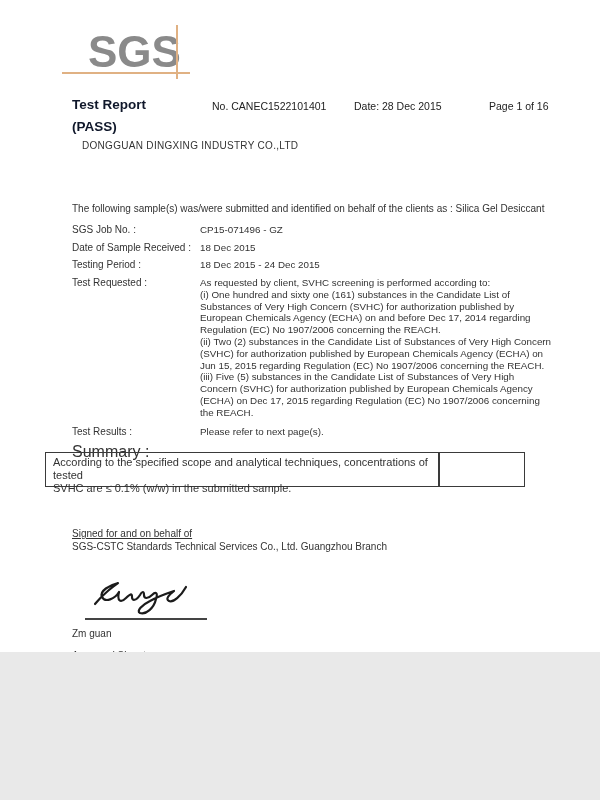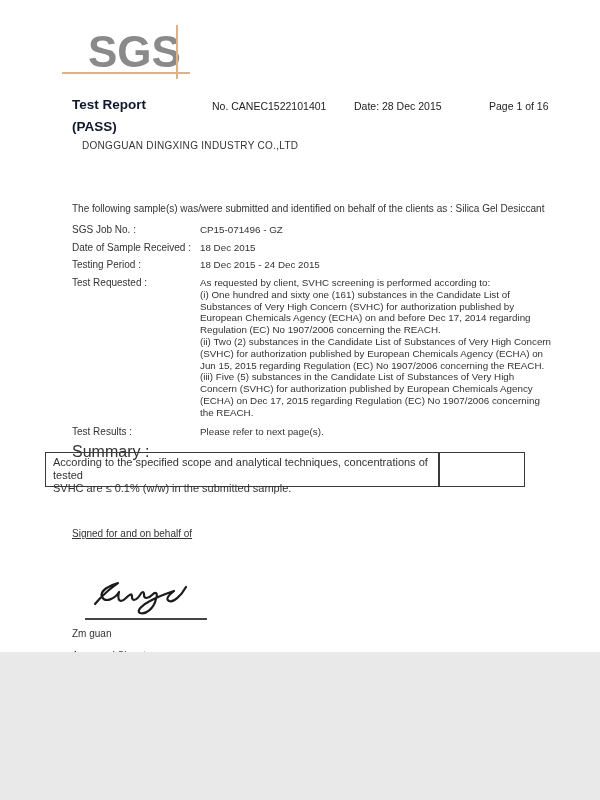--- a/index.html
+++ b/index.html
@@ -91,20 +91,21 @@
   </div>
 
   <div class="abs" style="left:72px;top:443px;font-size:16px;color:#333;">Summary :</div>
   <div class="abs sumbox">
     <div class="sum-text">According to the specified scope and analytical techniques, concentrations of tested
 SVHC are ≤ 0.1% (w/w) in the submitted sample.</div>
     <div class="sum-div"></div>
   </div>
 
   <div class="abs sig-small" style="left:72px;top:528px;text-decoration:underline;">Signed for and on behalf of</div>
+  <div class="abs sig-small" style="left:72px;top:541px;">SGS-CSTC Standards Technical Services Co., Ltd. Guangzhou Branch</div>
   <svg class="abs" style="left:85px;top:572px;" width="125" height="46" viewBox="0 0 125 46">
     <path d="M10,32 C18,22 30,13 33,11 C25,13 14,19 17,25 C20,31 30,27 34,20 C32,28 35,32 41,26 C45,22 47,21 47,25 C47,29 51,29 55,23 C57,19 59,19 59,23 C59,27 63,27 67,23 C71,19 73,21 71,27 C69,36 61,43 55,41 C51,39 57,33 65,29 C74,24 83,21 89,19 C84,23 80,27 84,29 C88,31 96,24 101,15" stroke="#1b1b1b" stroke-width="2.2" fill="none" stroke-linecap="round" stroke-linejoin="round"></path>
   </svg>
   <div class="abs sig-line" style="left:85px;top:618px;width:122px;"></div>
   <div class="abs sig-small" style="left:72px;top:628px;">Zm guan</div>
   <div class="abs sig-small" style="left:72px;top:650px;">Approved Signatory</div>
 
   <svg class="abs" style="left:79px;top:689px;" width="76" height="76" viewBox="0 0 76 76">
     <circle cx="38" cy="38" r="36" fill="none" stroke="#6d7fb5" stroke-width="2"></circle>
     <circle cx="38" cy="38" r="32.5" fill="none" stroke="#8b9ac6" stroke-width="0.8"></circle>

